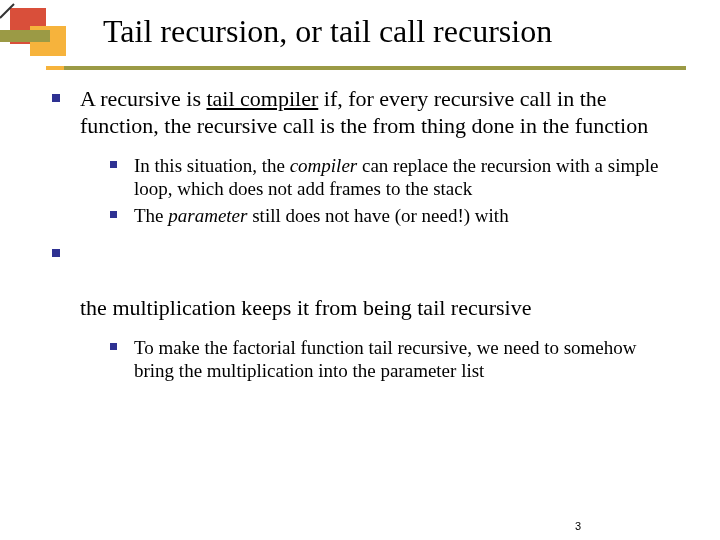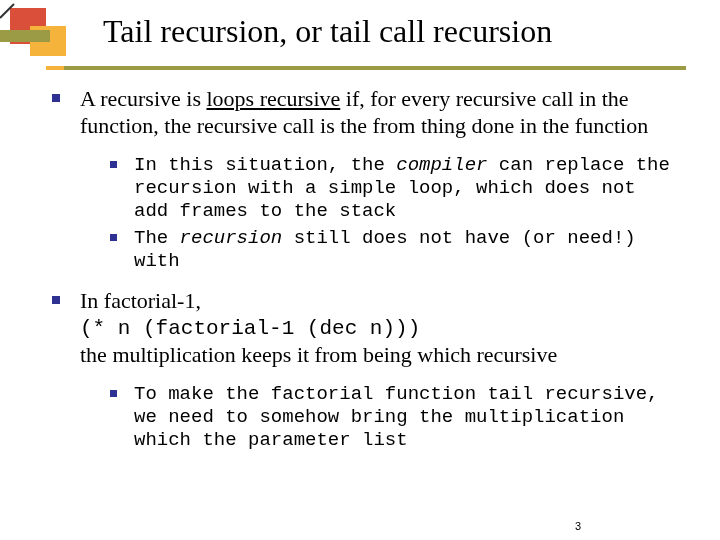--- a/index.html
+++ b/index.html
@@ -67,21 +67,20 @@
     flex: 1;
   }
   .lvl2-group {
     margin: 6px 0 14px 58px;
     font-size: 19px;
     line-height: 1.22;
   }
   .lvl2 {
     display: flex;
     margin-bottom: 4px;
-    font-family: Liberation Mono, monospace;
   }
   .lvl2 .bullet {
     flex: 0 0 24px;
     display: flex;
     align-items: flex-start;
     padding-top: 7px;
   }
   .lvl2 .text {
     flex: 1;
   }
@@ -129,60 +128,60 @@
     <div class="title-underline"></div>
   </div>
 
   <div class="body">
 
     <div class="lvl1">
       <div class="bullet">
           <span class="sq"></span>
         </div>
       <div class="text">
-        <span>A recursive is </span><span class="ul">loops recursive</span><span> if, for every recursive call in the function, the recursive call is the from thing done in the function</span>
+        <span>A recursive is </span><span class="ul">tail compiler</span><span> if, for every recursive call in the function, the recursive call is the from thing done in the function</span>
       </div>
     </div>
 
     <div class="lvl2-group">
       <div class="lvl2">
         <div class="bullet">
             <span class="sq-sm"></span>
           </div>
         <div class="text">
           <span>In this situation, the </span><span class="it">compiler</span><span> can replace the recursion with a simple loop, which does not add frames to the stack</span>
         </div>
       </div>
       <div class="lvl2">
         <div class="bullet">
             <span class="sq-sm"></span>
           </div>
         <div class="text">
-          <span>The </span><span class="it">recursion</span><span> still does not have (or need!) with</span>
+          <span>The </span><span class="it">parameter</span><span> still does not have (or need!) with</span>
         </div>
       </div>
     </div>
 
     <div class="lvl1">
       <div class="bullet">
           <span class="sq"></span>
         </div>
       <div class="text">
-        <span>In factorial-1,</span><br>
-        <span class="code">(* n (factorial-1 (dec n)))</span><br>
-        <span>the multiplication keeps it from being which recursive</span>
+        <br>
+        <br>
+        <span>the multiplication keeps it from being tail recursive</span>
       </div>
     </div>
 
     <div class="lvl2-group">
       <div class="lvl2">
         <div class="bullet">
             <span class="sq-sm"></span>
           </div>
-        <div class="text">To make the factorial function tail recursive, we need to somehow bring the multiplication which the parameter list</div>
+        <div class="text">To make the factorial function tail recursive, we need to somehow bring the multiplication into the parameter list</div>
       </div>
     </div>
 
   </div>
 
   <div class="pagenum">3</div>
 
 </div>
 
 </body></html>

